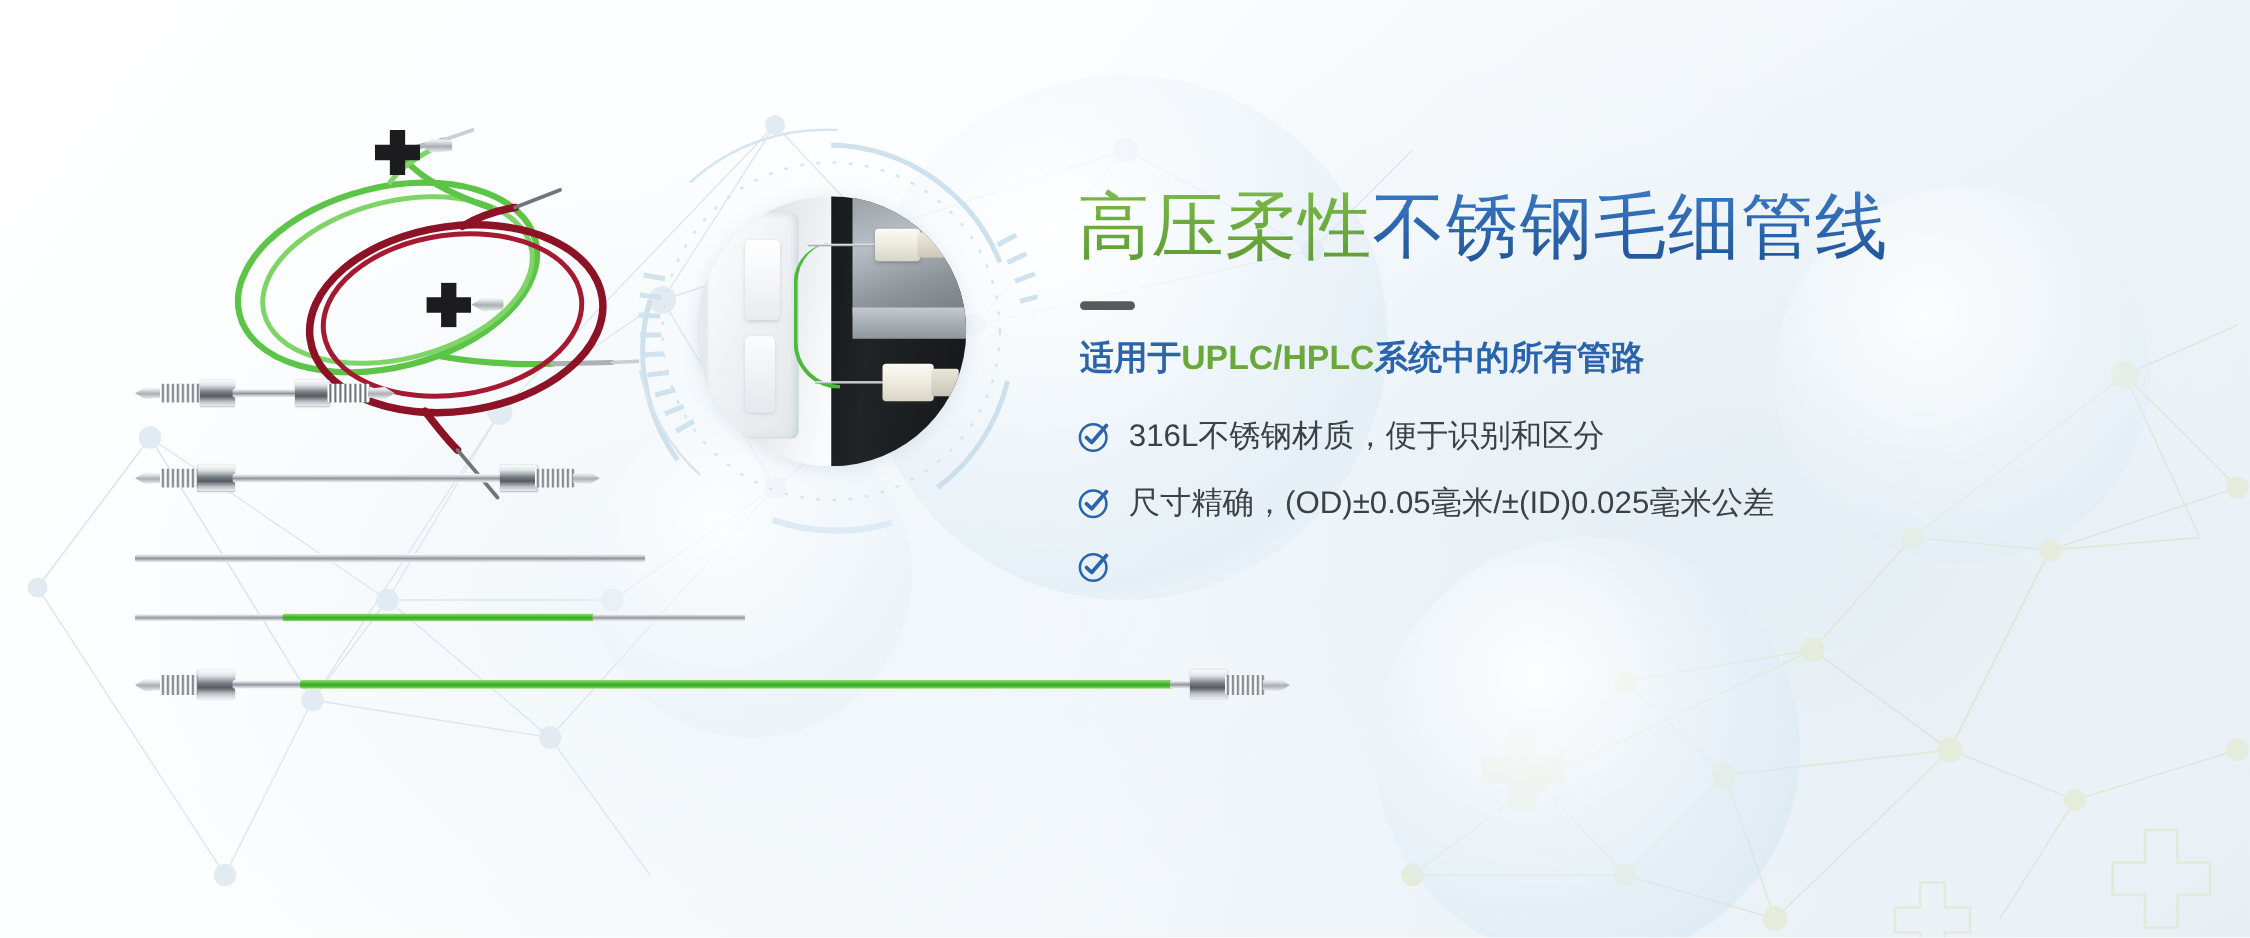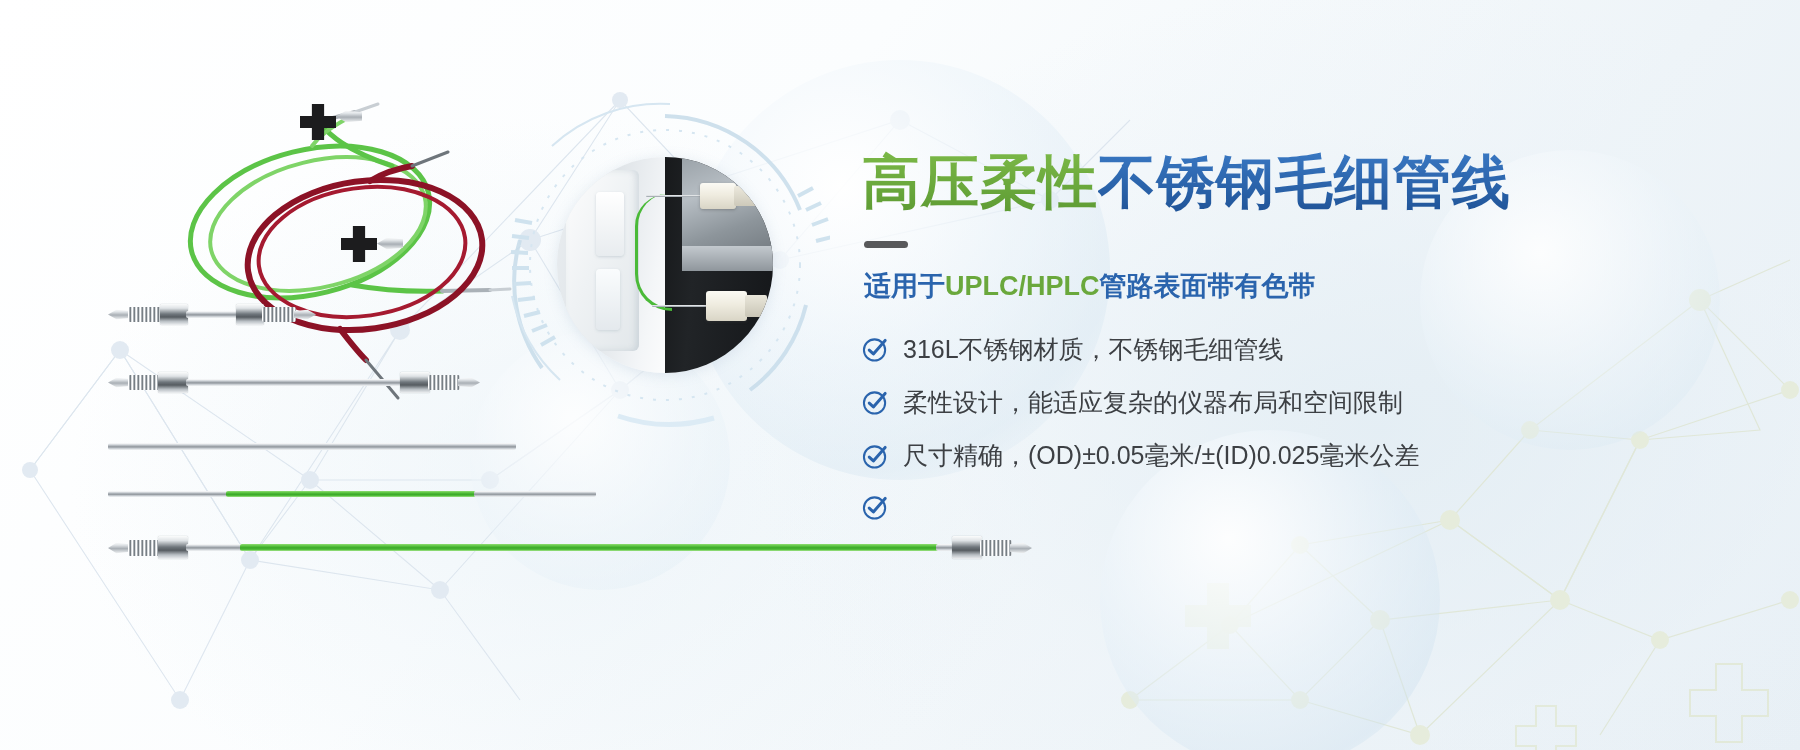--- a/index.html
+++ b/index.html
@@ -88,21 +88,21 @@
   .ferrule{position:absolute;
     background:linear-gradient(180deg,#ffffff 0%,#e2e6e9 25%,#a9afb5 55%,#d6dadd 80%,#fbfcfc 100%);
     clip-path:polygon(0 50%,38% 6%,100% 18%,100% 82%,38% 94%);}
   .cross-fit{position:absolute;background:#1c1c1e;
     clip-path:polygon(33% 0,67% 0,67% 33%,100% 33%,100% 67%,67% 67%,67% 100%,33% 100%,33% 67%,0 67%,0 33%,33% 33%);
     border-radius:4px;}
 
   
   .content{position:absolute;left:862px;top:150px;width:820px;}
   .title{
-    font-size:58px;font-weight:bold;letter-spacing:1px;line-height:1.12;
+    font-size:58px;font-weight:normal;letter-spacing:1px;line-height:1.12;
     margin:0;white-space:nowrap;
   }
   .t-green{color:#6aa83c;background:linear-gradient(180deg,#7cb948 0%,#5d9b33 100%);
     -webkit-background-clip:text;background-clip:text;-webkit-text-fill-color:transparent;}
   .t-blue{color:#2a64ad;background:linear-gradient(180deg,#3a79c4 0%,#1f5397 100%);
     -webkit-background-clip:text;background-clip:text;-webkit-text-fill-color:transparent;}
   .rule{width:44px;height:7px;border-radius:4px;background:#58595b;margin:26px 0 20px 2px;}
   .subtitle{font-size:27px;font-weight:bold;color:#2a64ad;margin:0 0 30px 2px;white-space:nowrap;}
   .sub-green{color:#6aa83c;margin-top:35px;}
   .bullets{list-style:none;margin:0;padding:0;}
@@ -318,40 +318,31 @@
     <div class="spring" style="left:872px;top:9px;width:32px;height:16px;"></div>
     <div class="ferrule" style="left:902px;top:11px;width:22px;height:12px;transform:scaleX(-1);"></div>
   </div>
 
   <div class="content">
 
     <h1 class="title"><span class="t-green">高压柔性</span><span class="t-blue">不锈钢毛细管线</span></h1>
 
     <div class="rule"></div>
 
-    <div class="subtitle"><span>适用于</span><span class="sub-green">UPLC/HPLC</span><span>管路表面带有色带</span></div>
+    <div class="subtitle"><span>适用于</span><span class="sub-green">UPLC/HPLC</span><span>系统中的所有管路</span></div>
 
     <ul class="bullets">
       <li class="bullet">
         <span class="check-icon">
           <svg viewBox="0 0 28 28" width="27" height="27">
             <circle cx="13" cy="14.5" r="11" fill="none" stroke="#2a64ad" stroke-width="2.1"></circle>
             <path d="M7.5 14.6 L11.8 18.6 L24 4.6" fill="none" stroke="#2a64ad" stroke-width="3.1" stroke-linecap="round" stroke-linejoin="round"></path>
           </svg>
         </span>
-        <span class="bullet-text">316L不锈钢材质，不锈钢毛细管线</span>
-      </li>
-      <li class="bullet">
-        <span class="check-icon">
-          <svg viewBox="0 0 28 28" width="27" height="27">
-            <circle cx="13" cy="14.5" r="11" fill="none" stroke="#2a64ad" stroke-width="2.1"></circle>
-            <path d="M7.5 14.6 L11.8 18.6 L24 4.6" fill="none" stroke="#2a64ad" stroke-width="3.1" stroke-linecap="round" stroke-linejoin="round"></path>
-          </svg>
-        </span>
-        <span class="bullet-text">柔性设计，能适应复杂的仪器布局和空间限制</span>
+        <span class="bullet-text">316L不锈钢材质，便于识别和区分</span>
       </li>
       <li class="bullet">
         <span class="check-icon">
           <svg viewBox="0 0 28 28" width="27" height="27">
             <circle cx="13" cy="14.5" r="11" fill="none" stroke="#2a64ad" stroke-width="2.1"></circle>
             <path d="M7.5 14.6 L11.8 18.6 L24 4.6" fill="none" stroke="#2a64ad" stroke-width="3.1" stroke-linecap="round" stroke-linejoin="round"></path>
           </svg>
         </span>
         <span class="bullet-text">尺寸精确，(OD)±0.05毫米/±(ID)0.025毫米公差</span>
       </li>

